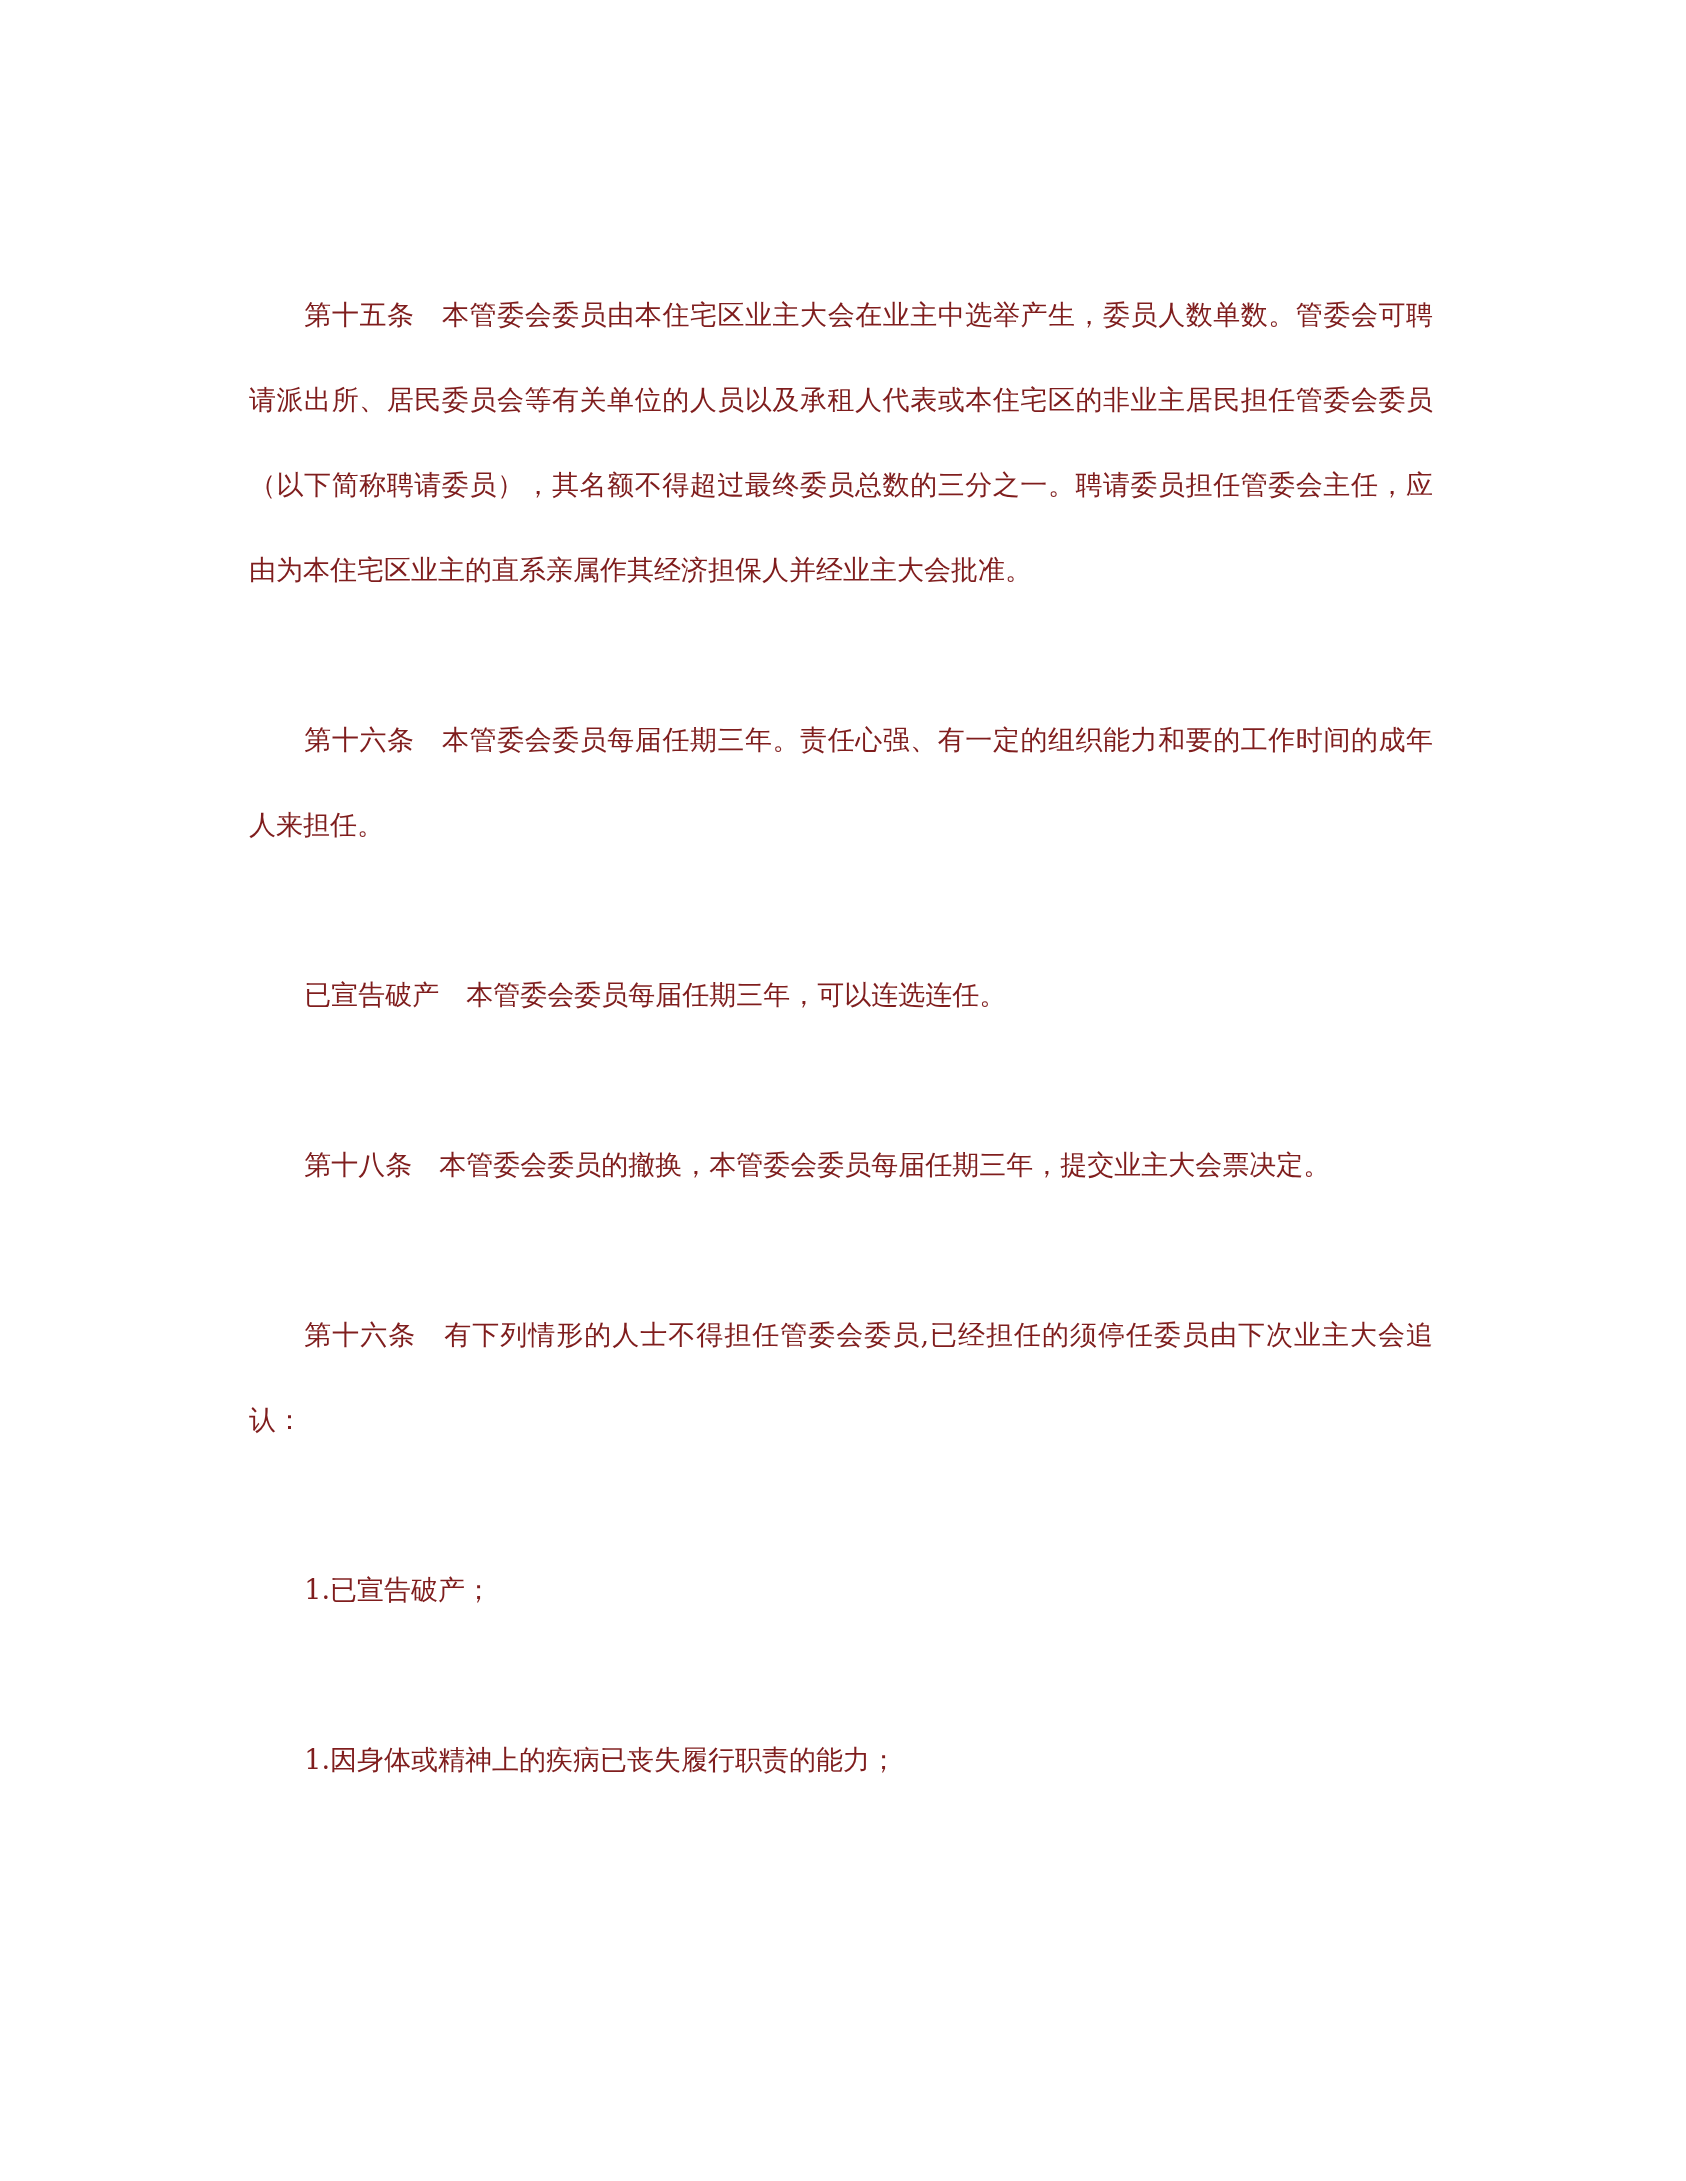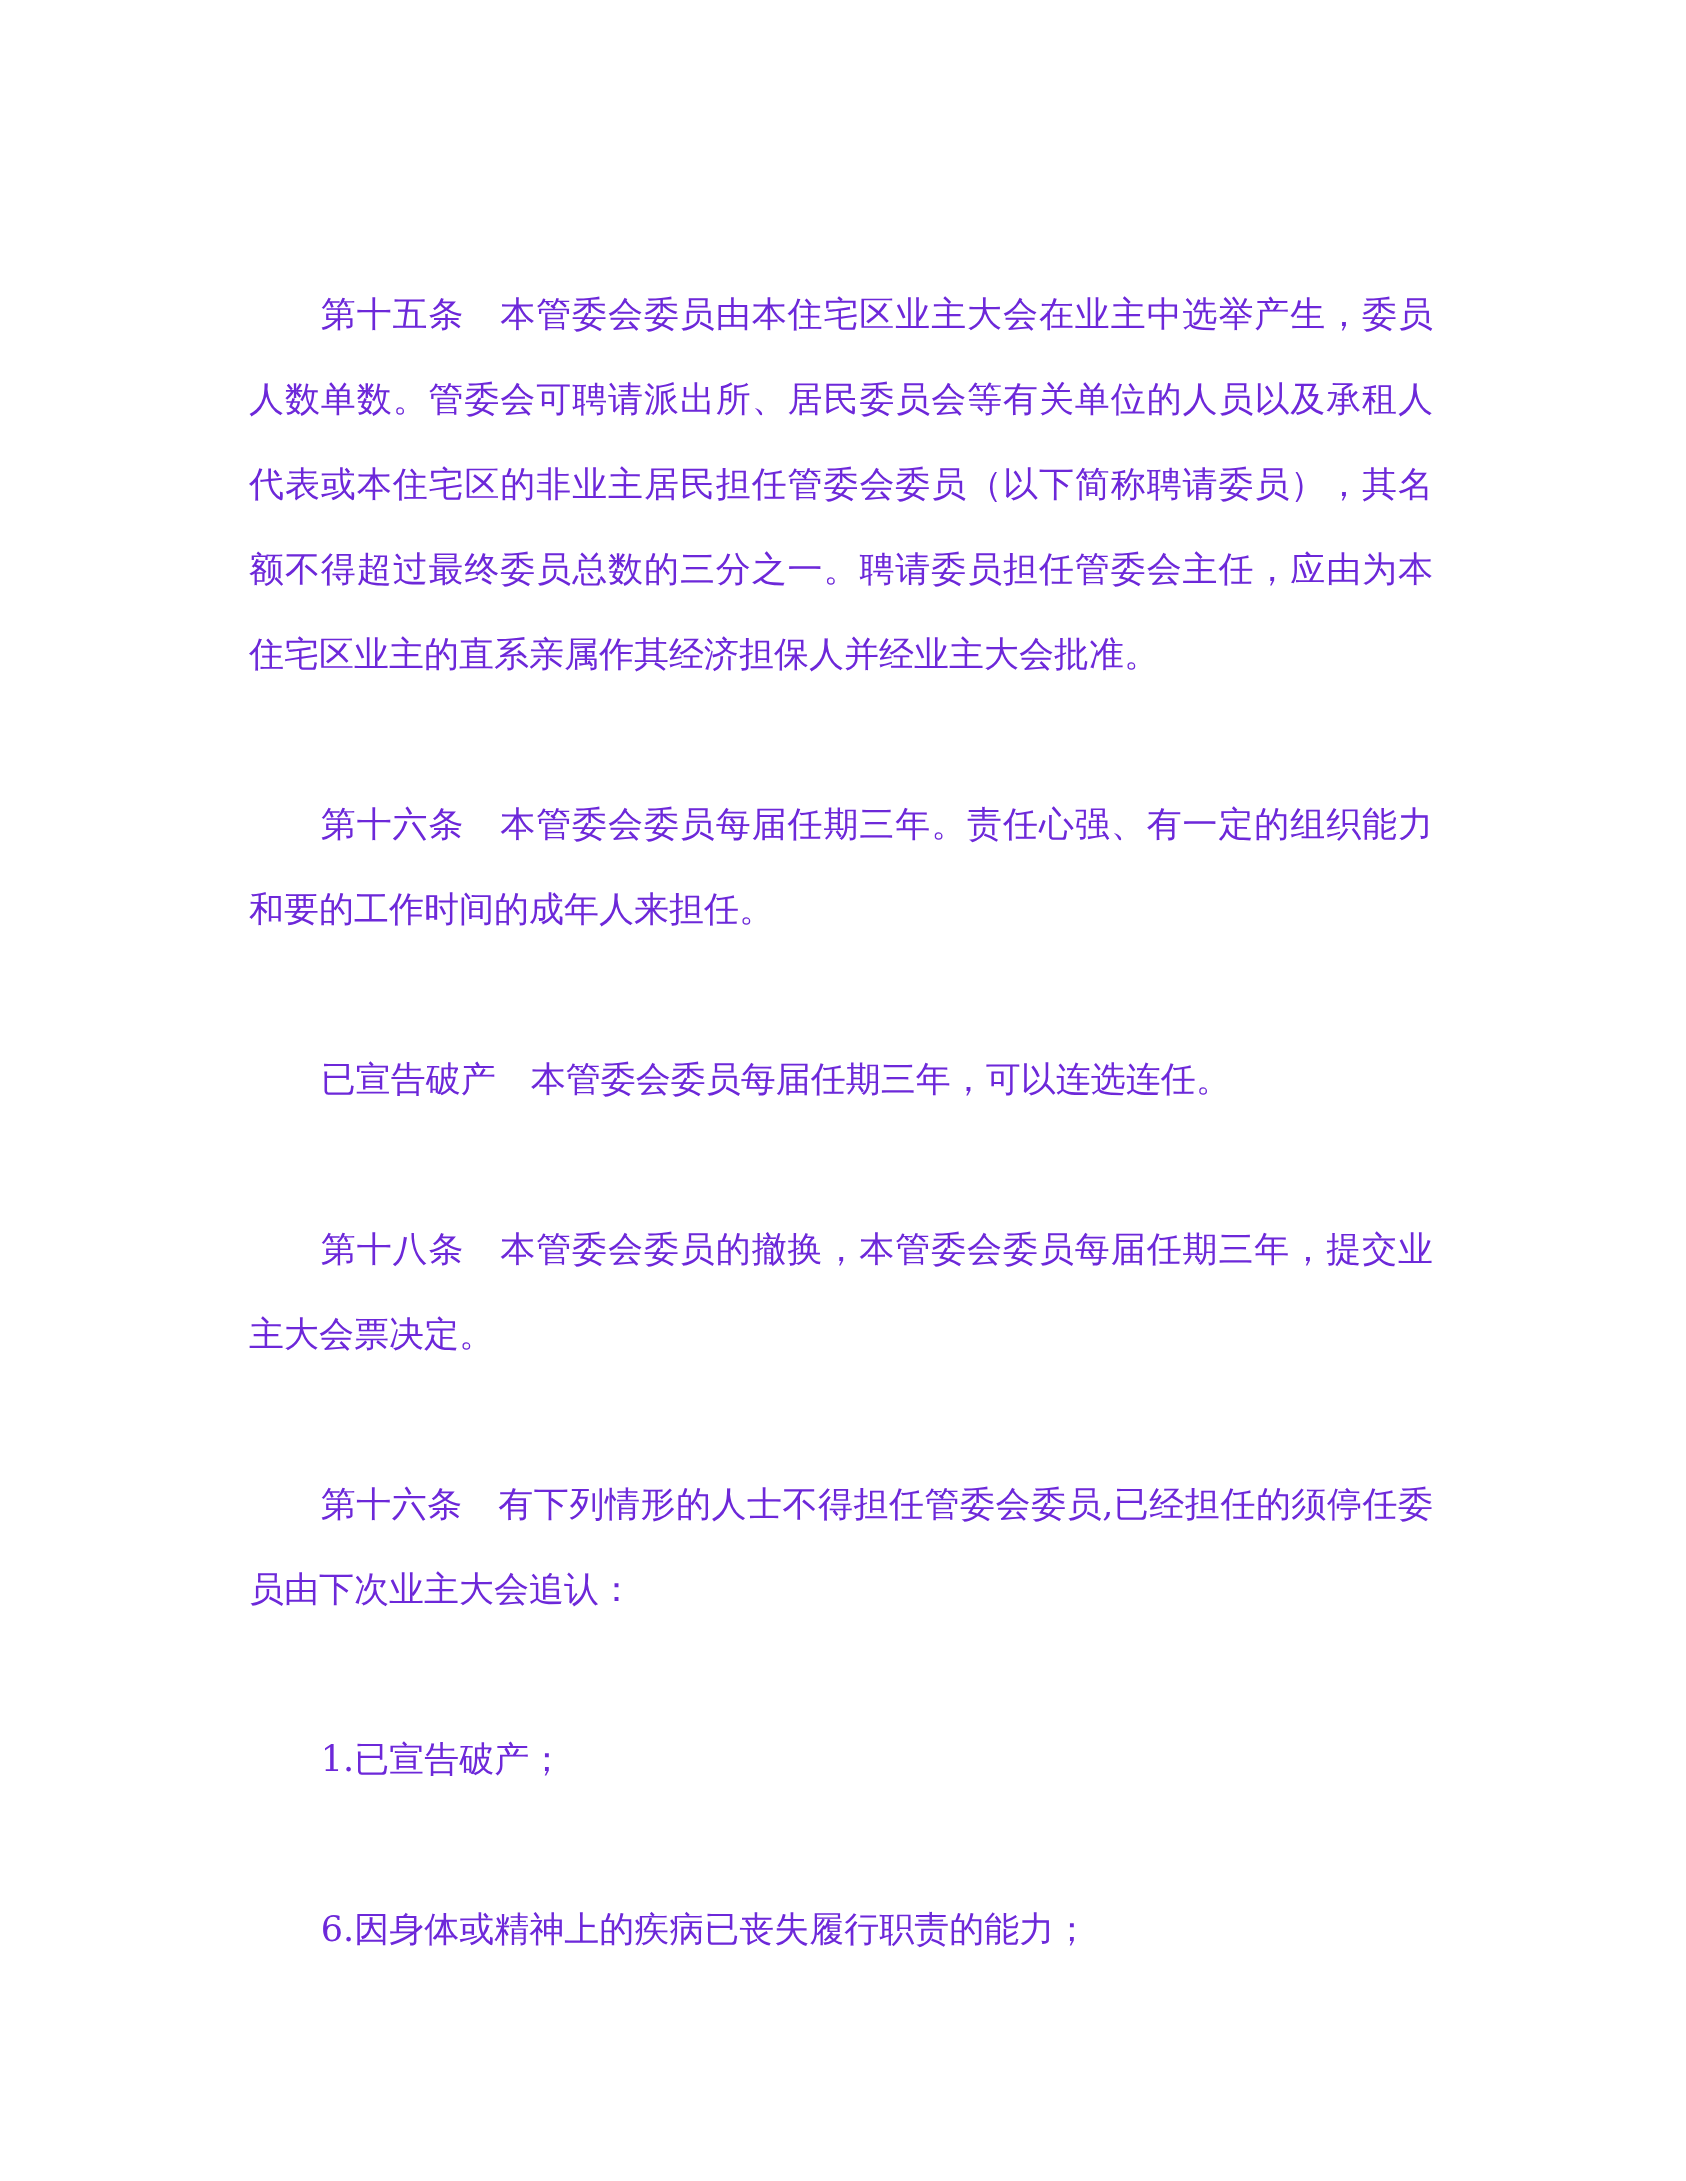--- a/index.html
+++ b/index.html
@@ -15,34 +15,34 @@
   .page {
     box-sizing: border-box;
     width: 1686px;
     height: 2182px;
     background: #ffffff;
     padding: 272px 253px 0 249px;
   }
   .para {
     margin: 0 0 85px 0;
     font-family: "DejaVu Serif", "Liberation Serif", serif;
-    font-size: 35px;
+    font-size: 27px;
     line-height: 85px;
-    color: #6d28d9;
+    color: #7f1d1d;
     text-align: justify;
     text-indent: 2.05em;
     word-break: break-all;
     overflow-wrap: break-word;
   }
 </style>
 </head>
 <body>
 
 <div class="page">
   <p class="para">第十五条　本管委会委员由本住宅区业主大会在业主中选举产生，委员人数单数。管委会可聘请派出所、居民委员会等有关单位的人员以及承租人代表或本住宅区的非业主居民担任管委会委员（以下简称聘请委员），其名额不得超过最终委员总数的三分之一。聘请委员担任管委会主任，应由为本住宅区业主的直系亲属作其经济担保人并经业主大会批准。</p>
   <p class="para">第十六条　本管委会委员每届任期三年。责任心强、有一定的组织能力和要的工作时间的成年人来担任。</p>
   <p class="para">已宣告破产　本管委会委员每届任期三年，可以连选连任。</p>
   <p class="para">第十八条　本管委会委员的撤换，本管委会委员每届任期三年，提交业主大会票决定。</p>
   <p class="para">第十六条　有下列情形的人士不得担任管委会委员,已经担任的须停任委员由下次业主大会追认：</p>
   <p class="para">1.已宣告破产；</p>
-  <p class="para">6.因身体或精神上的疾病已丧失履行职责的能力；</p>
+  <p class="para">1.因身体或精神上的疾病已丧失履行职责的能力；</p>
 </div>
 
 
 </body></html>

